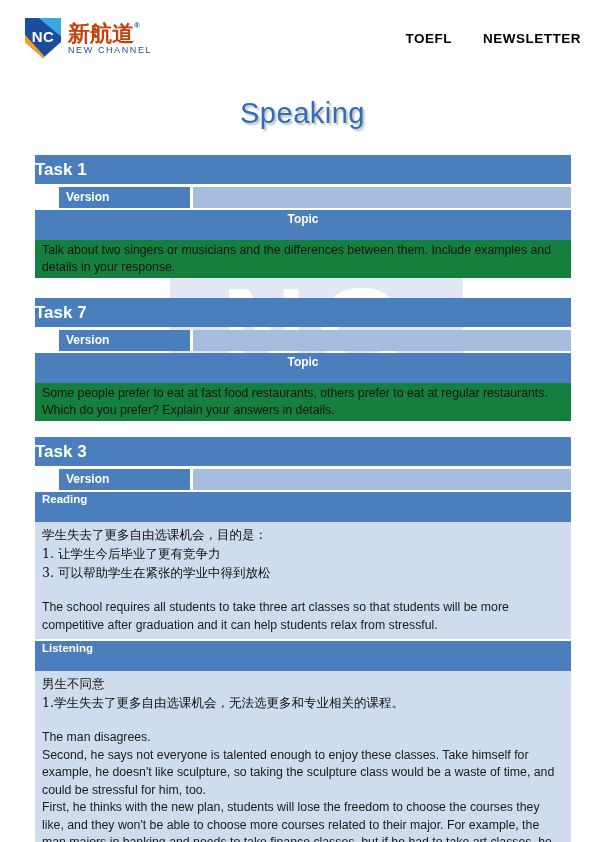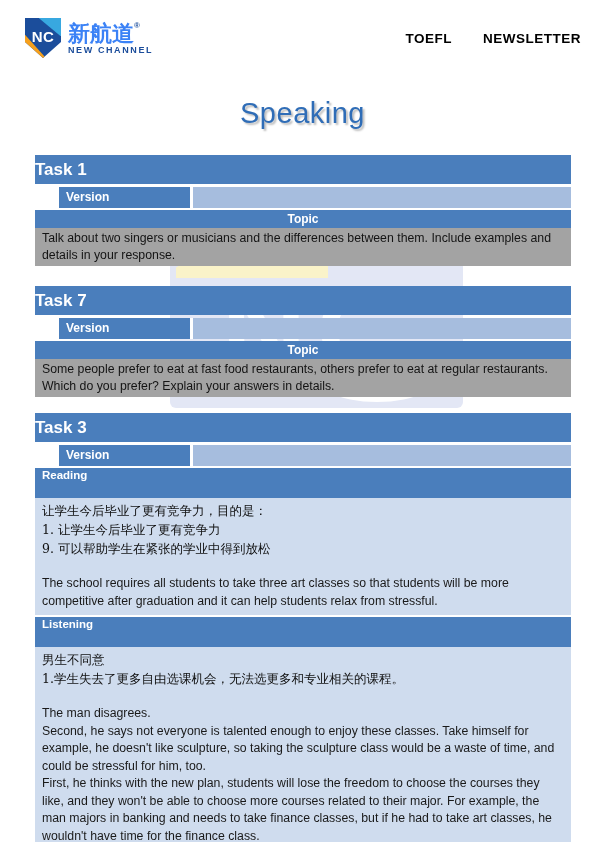--- a/index.html
+++ b/index.html
@@ -18,24 +18,24 @@
   }
   .shield .tri-lightblue { position:absolute; top:0; right:0; width:62%; height:46%;
     background:#38a8e0; clip-path:polygon(0 0,100% 0,100% 100%); }
   .shield .tri-orange { position:absolute; bottom:0; left:0; width:58%; height:58%;
     background:#f6a01c; clip-path:polygon(0 0,0 100%,100% 100%); }
   .shield .nc {
     position:absolute; top:46%; left:50%; transform:translate(-50%,-50%);
     color:#fff; font-weight:900; font-size:15px; letter-spacing:0.5px;
   }
   .brand { margin-left:7px; line-height:1; }
-  .brand-cn { font-size:22px; font-weight:bold; color:#3b82f6;
+  .brand-cn { font-size:22px; font-weight:bold; color:#c2410c;
     font-family:"DejaVu Serif","Liberation Serif",serif; }
   .brand-reg { font-size:8px; vertical-align:top; color:#1b4d9b; font-weight:bold; }
-  .brand-en { font-size:9px; font-weight:bold; letter-spacing:1.6px; color:#1b4d9b; margin-top:2px; }
+  .brand-en { font-size:9px; font-weight:normal; letter-spacing:1.6px; color:#1b4d9b; margin-top:2px; }
 
   .masthead { position:absolute; top:31px; right:24px; font-size:13.5px;
     font-weight:bold; color:#000; display:flex; gap:31px; letter-spacing:0.5px; }
 
   
   .page-title {
     position:absolute; top:97px; left:0; width:100%; text-align:center;
     font-size:29px; color:#2f6db7; letter-spacing:0.5px;
     text-shadow:2px 2px 2px #bdbdbd;
   }
@@ -53,25 +53,25 @@
   
   .tasks { position:absolute; top:155px; left:35px; width:536px; z-index:1; }
   .bar-blue { background:#4a7ebc; color:#fff; }
   .task-header { height:29px; line-height:29px; text-align:left;
     font-size:17px; font-weight:bold; }
   .version-row { display:flex; margin-top:3px; height:21px;padding-left:24px; }
   .version-cell { width:131px; padding-left:7px; font-size:12px; font-weight:bold;
     line-height:21px; }
   .version-gap { width:3px; background:#fff; }
   .version-value { flex:1; background:#a6bdde; }
-  .topic-bar { margin-top:2px; height:18px; line-height:18px; text-align:center;
+  .topic-bar { margin-top:2px; height:30px; line-height:18px; text-align:center;
     font-size:12px; font-weight:bold; }
   .section-bar { margin-top:2px; height:30px; line-height:15px; padding-left:7px;
     font-size:11.5px; font-weight:bold; }
-  .task-body { background:#a3a3a3; padding:2px 7px 3px 7px;
+  .task-body { background:#15803d; padding:2px 7px 3px 7px;
     font-size:12.3px; line-height:16.5px; color:#141414; }
   .task-gap1 { height:20px; }
   .task-gap2 { height:16px; }
 
   .zh-line { font-family:"DejaVu Serif","Liberation Serif",serif;
     font-size:12.5px; line-height:19px; color:#101010; }
   .en-para { font-size:12.3px; line-height:17.5px; }
   .blank-gap { height:17px; }
   .body-pad { padding:3px 7px 5px 7px; background:#cfdcee; }
 </style>
@@ -138,23 +138,23 @@
     <div>
       <div class="task-header bar-blue">Task 3</div>
       <div class="version-row">
         <div class="version-cell bar-blue">Version</div>
         <div class="version-gap"></div>
         <div class="version-value"></div>
       </div>
 
       <div class="section-bar bar-blue">Reading</div>
       <div class="body-pad">
-        <div class="zh-line">让学生今后毕业了更有竞争力，目的是：</div>
+        <div class="zh-line">学生失去了更多自由选课机会，目的是：</div>
         <div class="zh-line">1. 让学生今后毕业了更有竞争力</div>
-        <div class="zh-line">9. 可以帮助学生在紧张的学业中得到放松</div>
+        <div class="zh-line">3. 可以帮助学生在紧张的学业中得到放松</div>
         <div class="blank-gap"></div>
         <div class="en-para">The school requires all students to take three art classes so that students will be more competitive after graduation and it can help students relax from stressful.</div>
       </div>
 
       <div class="section-bar bar-blue">Listening</div>
       <div class="body-pad">
         <div class="zh-line">男生不同意</div>
         <div class="zh-line">1.学生失去了更多自由选课机会，无法选更多和专业相关的课程。</div>
         <div class="blank-gap"></div>
         <div class="en-para">The man disagrees.</div>

